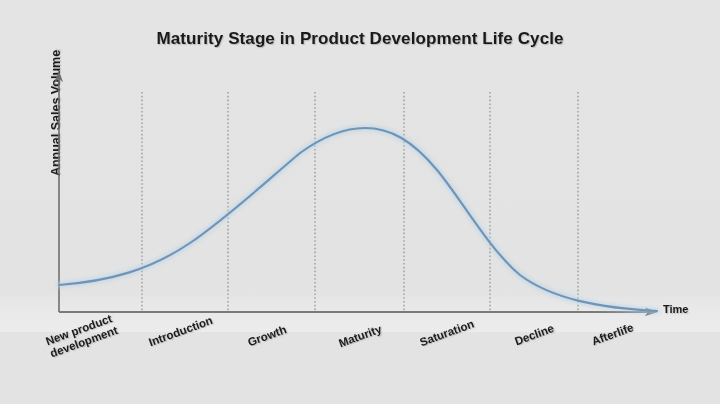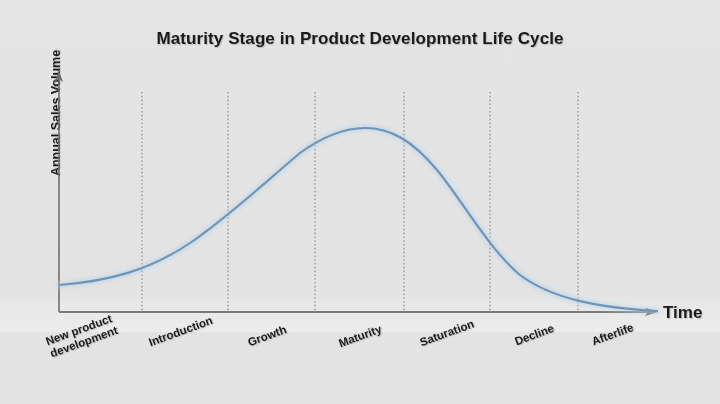--- a/index.html
+++ b/index.html
@@ -44,21 +44,21 @@
     color: #1c1c1c;
     transform: rotate(-90deg);
     transform-origin: 50% 50%;
     text-shadow: 1px 1px 1px rgba(150,150,150,0.5);
     white-space: nowrap;
   }
   #xlabel {
     position: absolute;
     left: 663px;
     top: 303px;
-    font-size: 17px;
+    font-size: 11px;
     font-weight: bold;
     color: #1a1a1a;
     text-shadow: 1px 1px 1px rgba(150,150,150,0.5);
     white-space: nowrap;
   }
   #plot-svg {
     position: absolute;
     left: 0;
     top: 0;
   }

